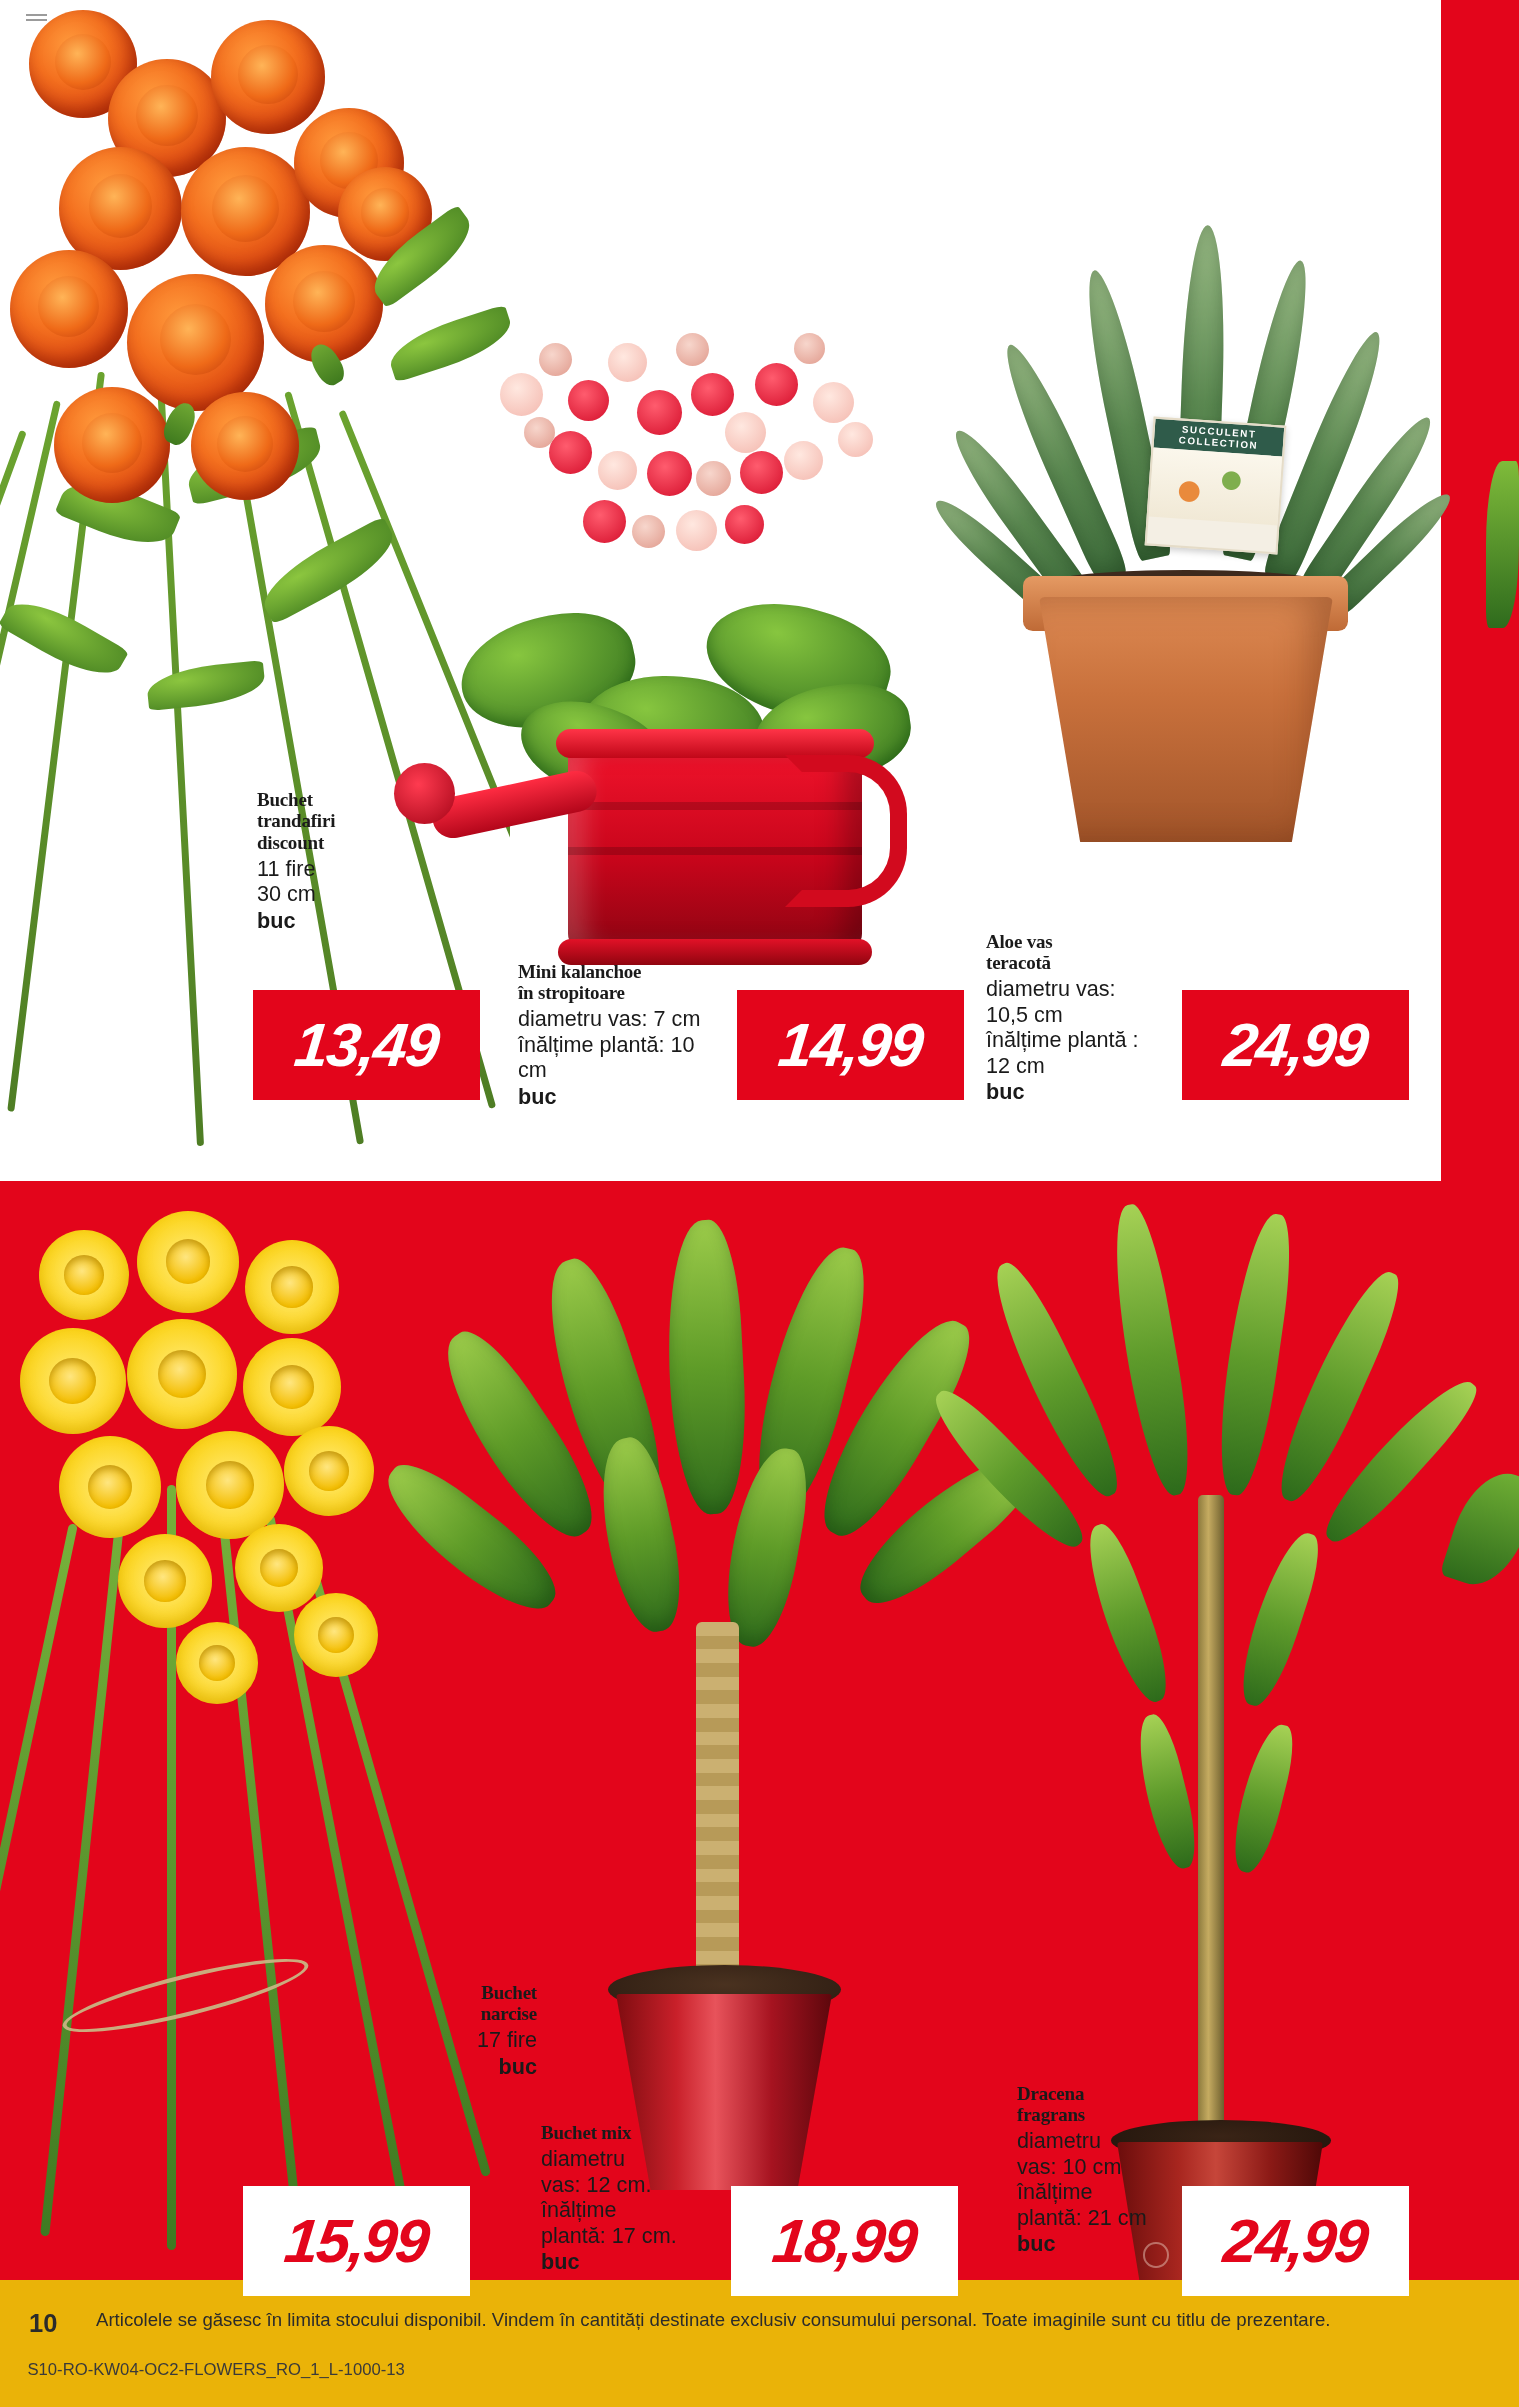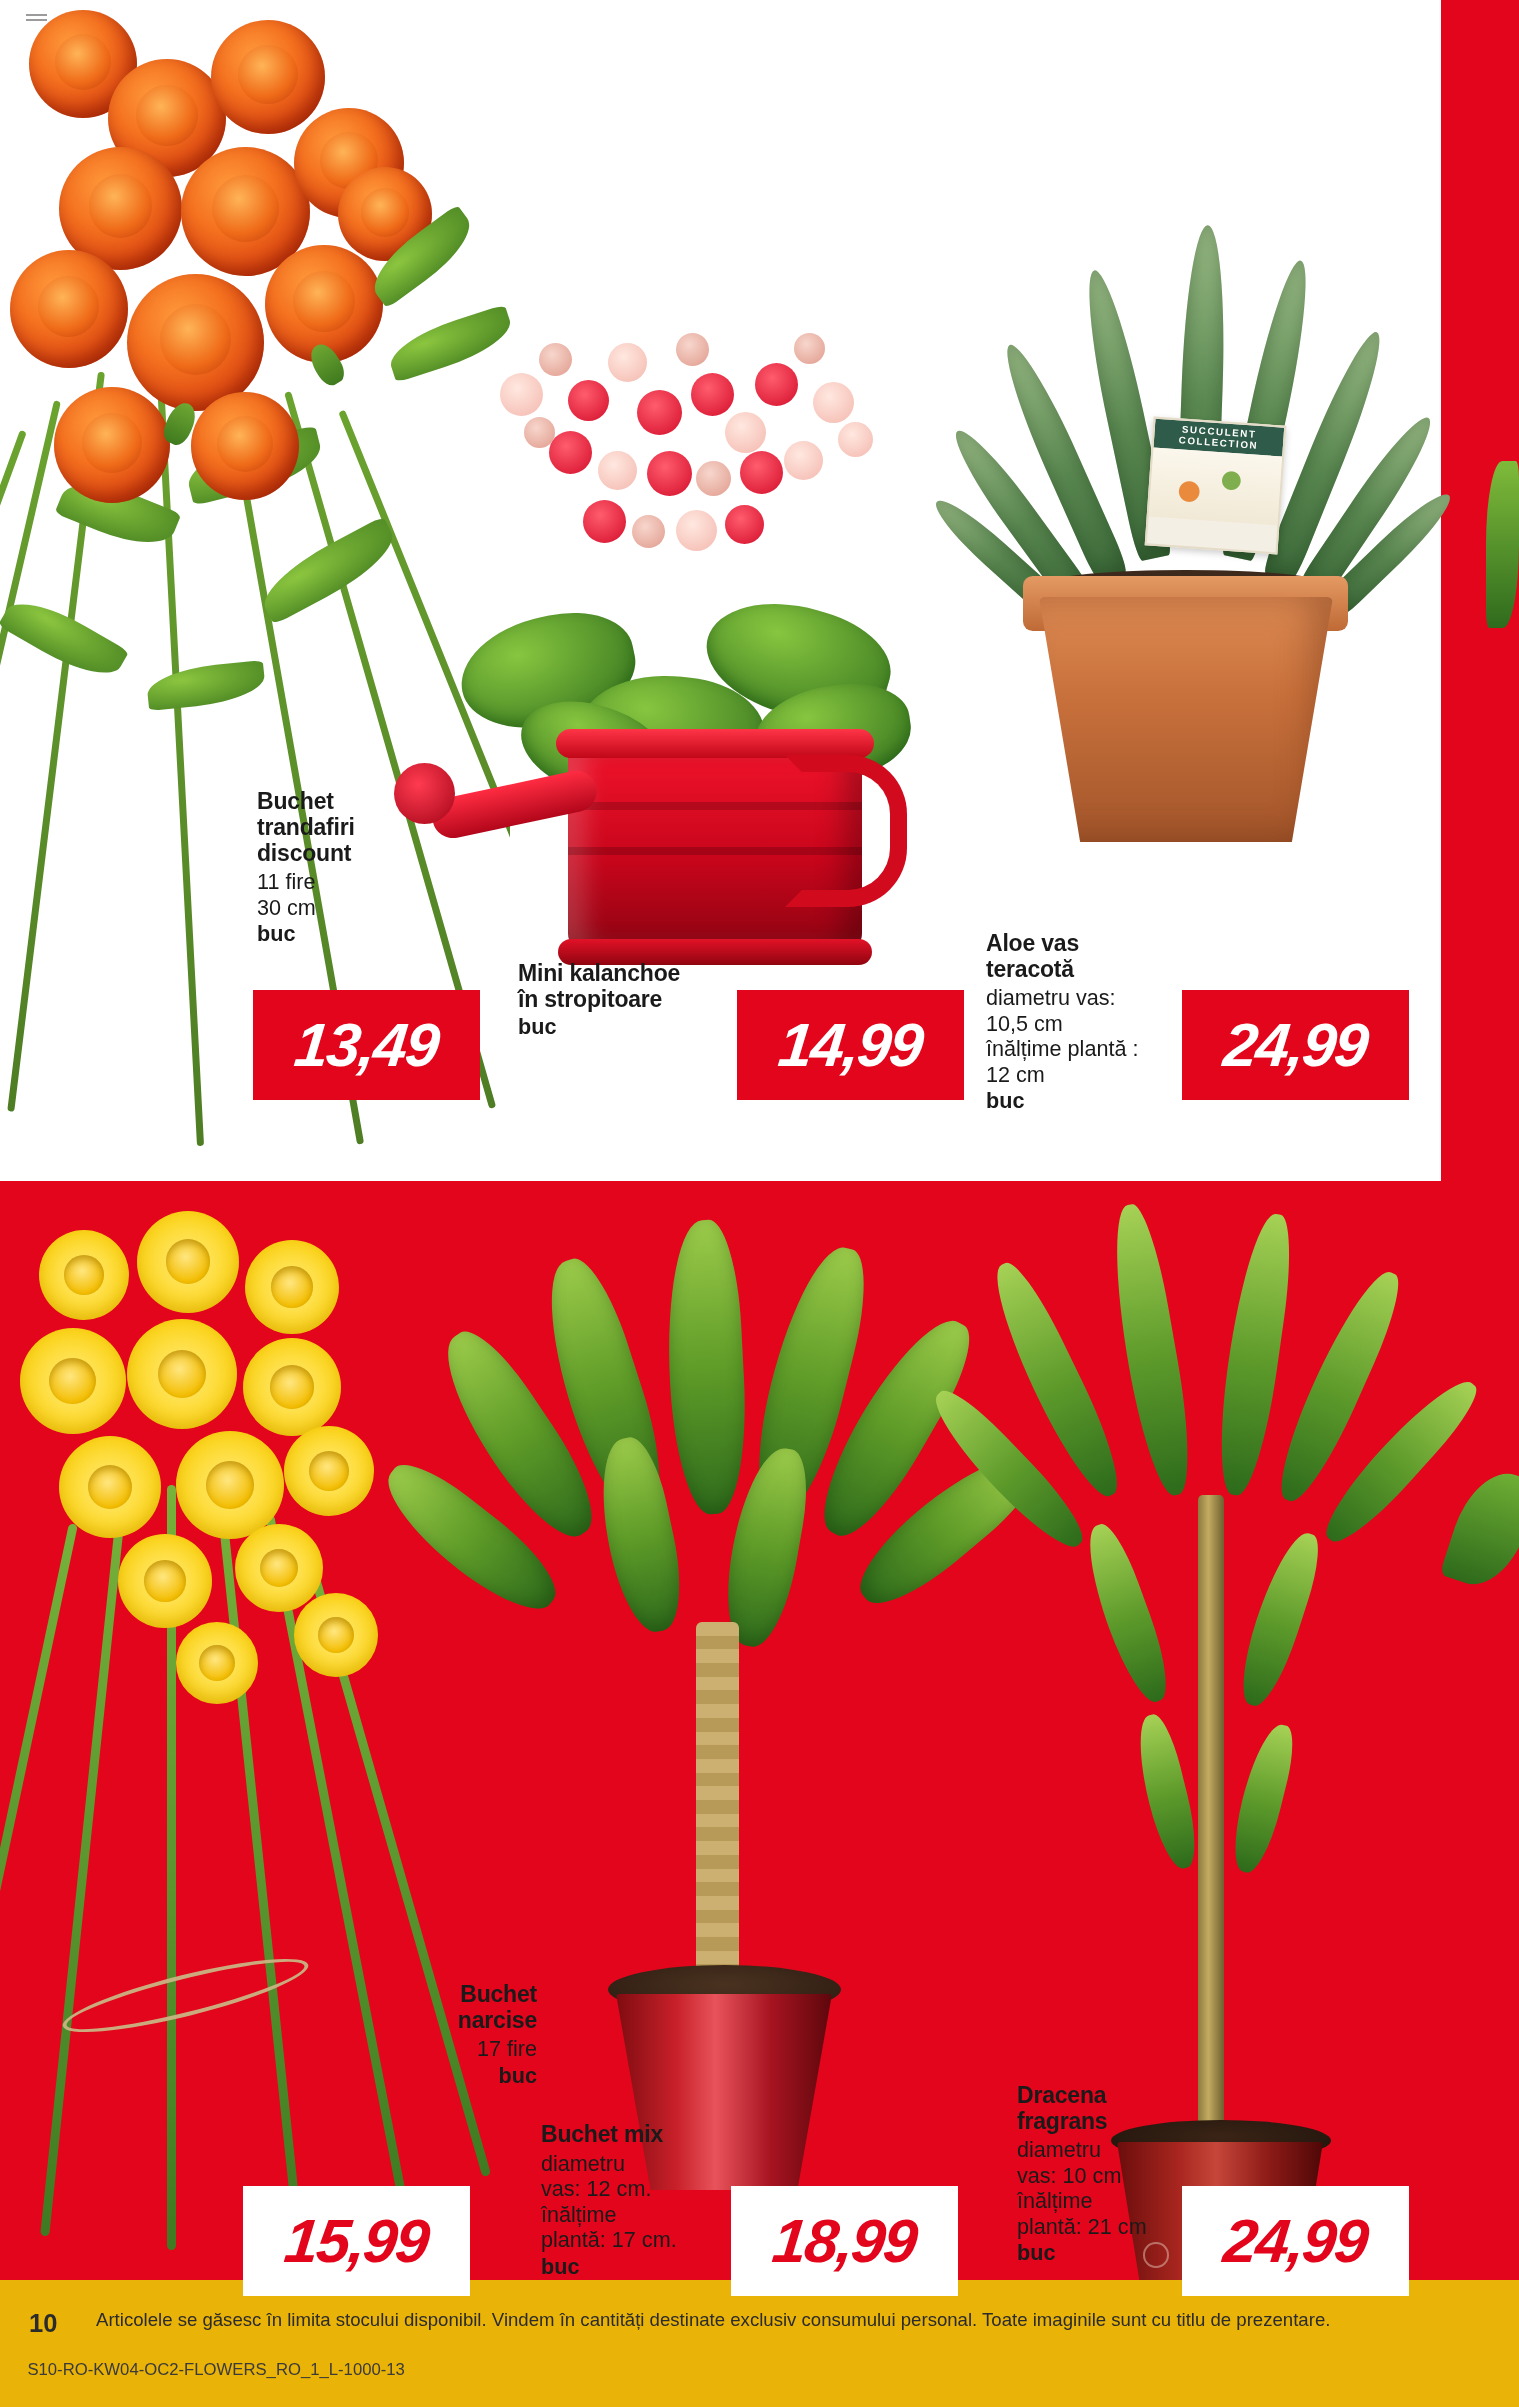--- a/index.html
+++ b/index.html
@@ -437,23 +437,24 @@
   }
 
   
   .prod {
     position: absolute;
     z-index: 20;
   }
   .prod .title {
     font-weight: bold;
     color: #1a1a1a;
-    font-size: 23px;
+    font-size: 19px;
     line-height: 1.12;
     letter-spacing: -0.2px;
+    font-family: Liberation Serif, serif;
   }
   .prod .desc {
     color: #1a1a1a;
     font-size: 21.6px;
     line-height: 1.18;
     margin-top: 2.9px;
   }
   .prod .unit {
     font-weight: bold;
     font-size: 21.6px;
@@ -718,20 +719,25 @@
 </div>
 <div class="price-box" style="left:253px; top:990px; width:227px; height:110px; font-size:61px;">
   <span>13,49</span>
 </div>
 
 <div class="prod" style="left:518px; top:961px; width:225px;">
   <div class="title">
     <div>Mini kalanchoe</div>
     <div>în stropitoare</div>
   </div>
+  <div class="desc">
+    <div>diametru vas: 7 cm</div>
+    <div>înălțime plantă: 10</div>
+    <div>cm</div>
+  </div>
   <div class="unit">buc</div>
 </div>
 <div class="price-box" style="left:737px; top:990px; width:227px; height:110px; font-size:61px;">
   <span>14,99</span>
 </div>
 
 <div class="prod" style="left:986px; top:931px; width:196px;">
   <div class="title">
     <div>Aloe vas</div>
     <div>teracotă</div>

